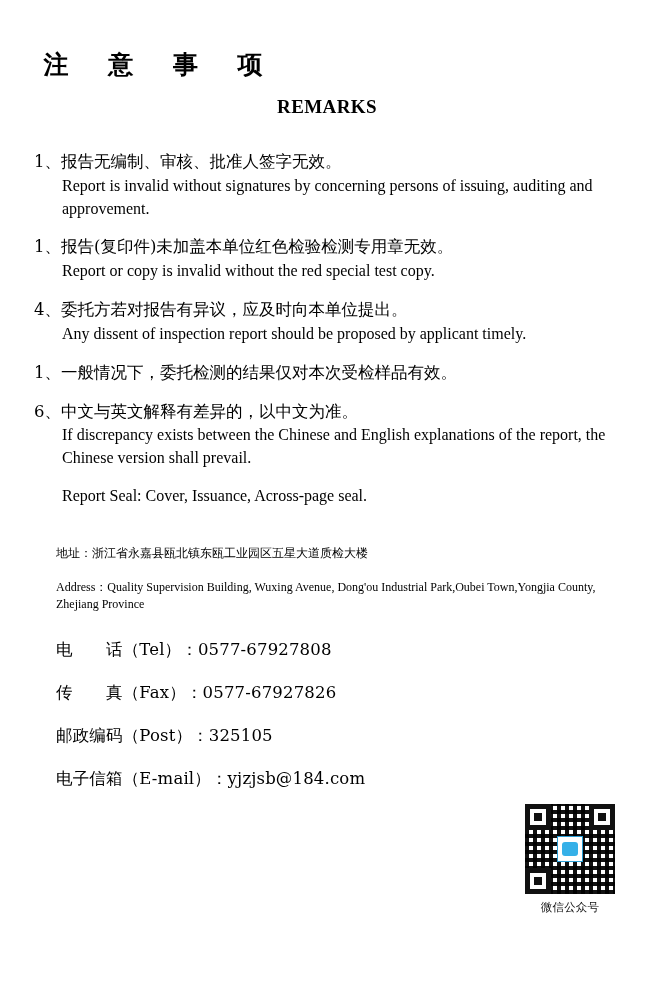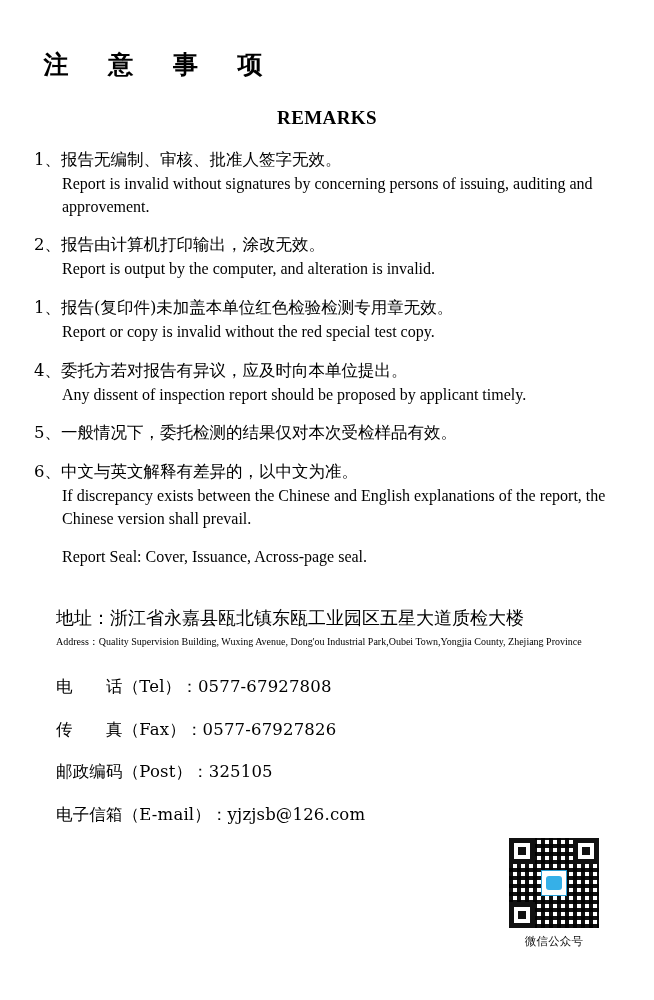--- a/index.html
+++ b/index.html
@@ -28,31 +28,31 @@
     margin-top: 48px;
     text-align: left;
     font-family: "DejaVu Serif", "Liberation Serif", serif;
     font-size: 25px;
     font-weight: bold;
     letter-spacing: 0.62em;
     text-indent: 0.62em;
     color: #000;
   }
   .title-en {
-    margin-top: 26px;
+    margin-top: 15px;
     text-align: center;
     font-family: "Liberation Serif", "DejaVu Serif", serif;
     font-size: 19px;
     font-weight: bold;
     letter-spacing: 0.02em;
   }
 
   
   .remarks {
-    margin-top: 19px;
+    margin-top: 32px;
     padding-left: 6px;
   }
   .remark-item {
     margin-bottom: 15px;
   }
   .remark-cn {
     font-family: "DejaVu Serif", "Liberation Serif", serif;
     font-size: 16.5px;
     line-height: 1.45;
     white-space: nowrap;
@@ -74,49 +74,48 @@
   }
   .contact-row {
     font-family: "DejaVu Serif", "Liberation Serif", serif;
     font-size: 16.5px;
     line-height: 1.5;
     margin-bottom: 3px;
     white-space: nowrap;
   }
   .addr-cn {
     font-family: "DejaVu Serif", "Liberation Serif", serif;
-    font-size: 18px;
+    font-size: 12px;
     line-height: 1.5;
   }
   .addr-en {
     font-family: "Liberation Serif", "DejaVu Serif", serif;
-    font-size: 10px;
+    font-size: 12px;
     line-height: 1.45;
     max-width: 560px;
-    margin-top: 4px;
+    margin-top: 17px;
   }
   .contact-lines {
     margin-top: 25px;
     max-width: 400px;
   }
   .contact-lines .contact-row {
     margin-bottom: 18px;
   }
   .lbl-spaced {
     letter-spacing: 0.01em;
   }
 
   
   .qr-wrap {
     position: absolute;
-    right: 52px;
+    right: 36px;
     top: 756px;
     width: 96px;
     text-align: center;
-    margin-top: 34px;
   }
   .qr {
     width: 90px;
     height: 90px;
     margin: 0 auto;
     position: relative;
     background:
       repeating-linear-gradient(90deg, #111 0 4px, #fff 4px 8px),
       repeating-linear-gradient(0deg, #111 0 4px, #fff 4px 8px);
     background-blend-mode: multiply;
@@ -180,37 +179,33 @@
   <div class="title-cn">注 意 事 项</div>
   <div class="title-en">REMARKS</div>
 
   <div class="remarks">
 
     <div class="remark-item">
       <div class="remark-cn">1、报告无编制、审核、批准人签字无效。</div>
       <div class="remark-en">Report is invalid without signatures by concerning persons of issuing, auditing and approvement.</div>
     </div>
 
-    <div class="remark-item">
-      <div class="remark-cn">2、报告由计算机打印输出，涂改无效。</div>
-      <div class="remark-en">Report is output by the computer, and alteration is invalid.</div>
-    </div>
 
     <div class="remark-item">
       <div class="remark-cn">1、报告(复印件)未加盖本单位红色检验检测专用章无效。</div>
       <div class="remark-en">Report or copy is invalid without the red special test copy.</div>
     </div>
 
     <div class="remark-item">
       <div class="remark-cn">4、委托方若对报告有异议，应及时向本单位提出。</div>
       <div class="remark-en">Any dissent of inspection report should be proposed by applicant timely.</div>
     </div>
 
     <div class="remark-item">
-      <div class="remark-cn">5、一般情况下，委托检测的结果仅对本次受检样品有效。</div>
+      <div class="remark-cn">1、一般情况下，委托检测的结果仅对本次受检样品有效。</div>
     </div>
 
     <div class="remark-item">
       <div class="remark-cn">6、中文与英文解释有差异的，以中文为准。</div>
       <div class="remark-en">If discrepancy exists between the Chinese and English explanations of the report, the Chinese version shall prevail.</div>
     </div>
 
     <div class="remark-item">
       <div class="remark-en">Report Seal: Cover, Issuance, Across-page seal.</div>
     </div>
@@ -218,21 +213,21 @@
   </div>
 
   <div class="contact">
     <div class="addr-cn">地址：浙江省永嘉县瓯北镇东瓯工业园区五星大道质检大楼</div>
     <div class="addr-en">Address：Quality Supervision Building, Wuxing Avenue, Dong'ou Industrial Park,Oubei Town,Yongjia County, Zhejiang Province</div>
 
     <div class="contact-lines">
       <div class="contact-row lbl-spaced">电　　话（Tel）：0577-67927808</div>
       <div class="contact-row lbl-spaced">传　　真（Fax）：0577-67927826</div>
       <div class="contact-row lbl-spaced">邮政编码（Post）：325105</div>
-      <div class="contact-row lbl-spaced">电子信箱（E-mail）：yjzjsb@126.com</div>
+      <div class="contact-row lbl-spaced">电子信箱（E-mail）：yjzjsb@184.com</div>
     </div>
   </div>
 
   <div class="qr-wrap">
     <div class="qr">
       <span class="qr-finder qr-f-tl"></span>
       <span class="qr-finder qr-f-tr"></span>
       <span class="qr-finder qr-f-bl"></span>
       <span class="qr-inner-logo"></span>
     </div>

